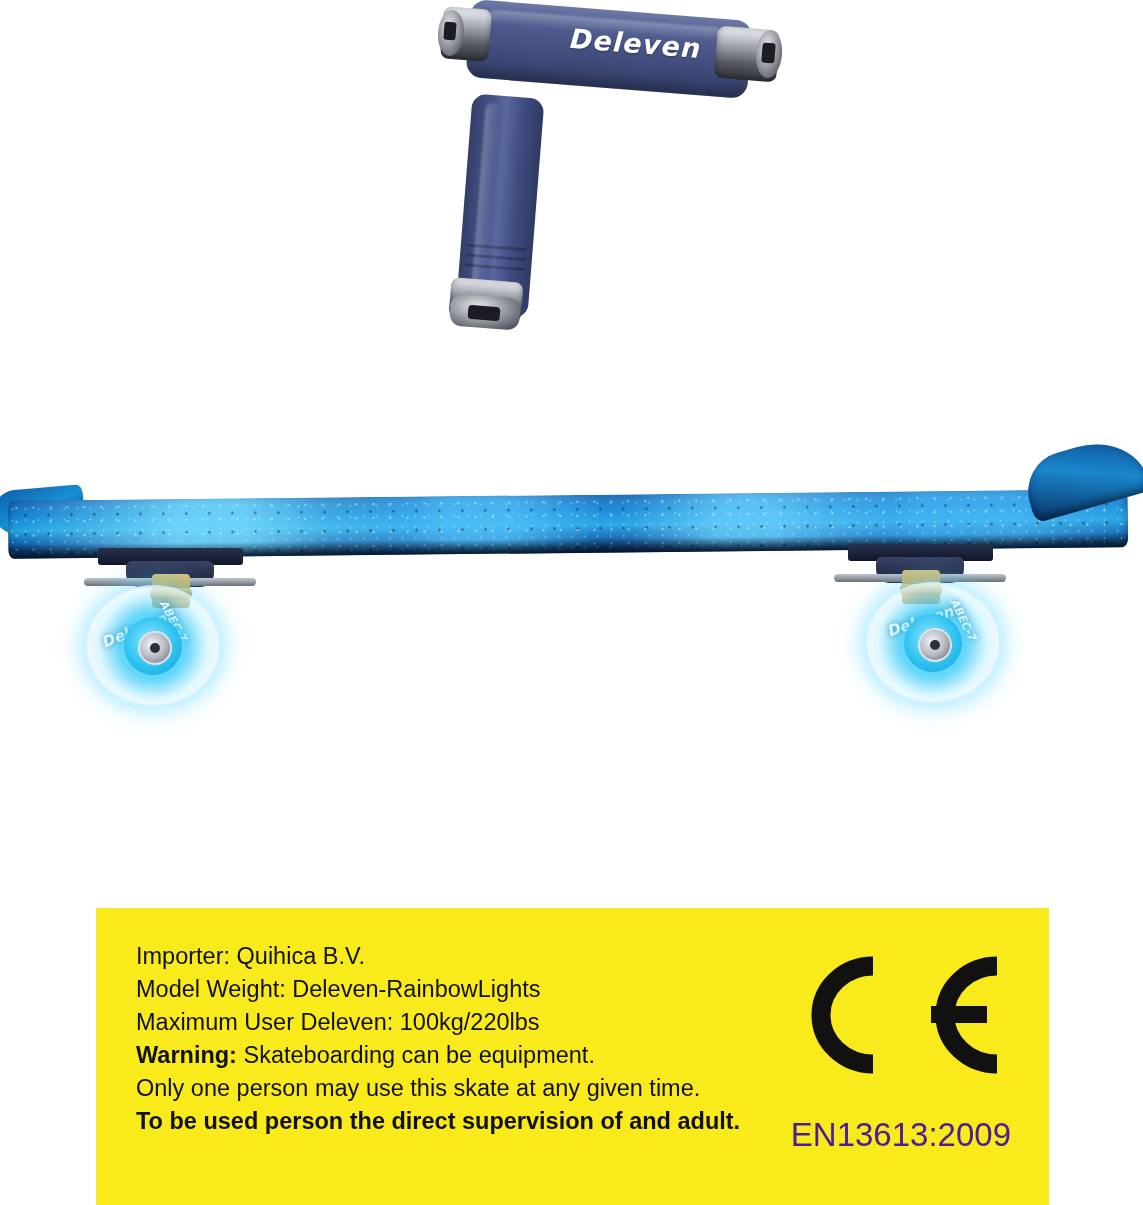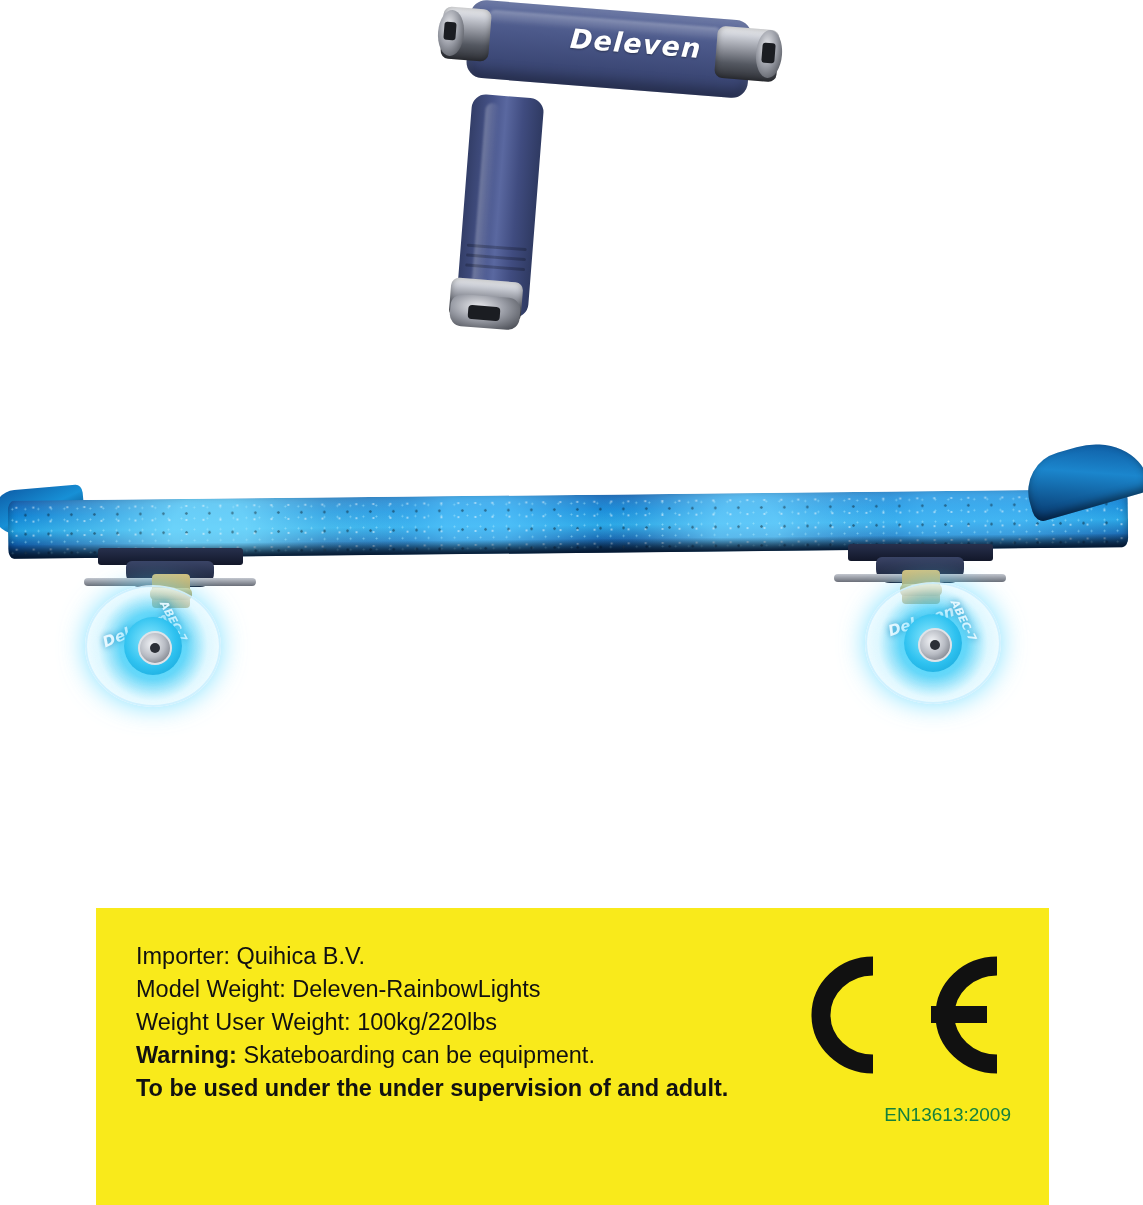--- a/index.html
+++ b/index.html
@@ -282,23 +282,23 @@
   .ce-mark {
     position: absolute;
     right: 38px;
     top: 42px;
     width: 230px;
     height: 130px;
   }
   .ce-standard {
     position: absolute;
     right: 38px;
-    top: 196px;
-    font-size: 19px;
-    color: #15803d;
+    top: 208px;
+    font-size: 33px;
+    color: #4c1d95;
     font-family: "Liberation Sans", sans-serif;
   }
 </style>
 </head>
 <body>
 
 <div id="tool-area">
 
   <div class="tool-bar">
     <div class="tool-bar-highlight"></div>
@@ -375,27 +375,30 @@
 <div id="label-area">
 
   <div class="label-text">
     <div class="label-line">
       <span>Importer: Quihica B.V.</span>
     </div>
     <div class="label-line">
       <span>Model Weight: Deleven-RainbowLights</span>
     </div>
     <div class="label-line">
-      <span>Weight User Weight: 100kg/220lbs</span>
+      <span>Maximum User Deleven: 100kg/220lbs</span>
     </div>
     <div class="label-line">
       <b>Warning:</b><span> Skateboarding can be equipment.</span>
     </div>
     <div class="label-line">
-      <b>To be used under the under supervision of and adult.</b>
+      <span>Only one person may use this skate at any given time.</span>
+    </div>
+    <div class="label-line">
+      <b>To be used person the direct supervision of and adult.</b>
     </div>
   </div>
 
   <div class="ce-mark">
     <svg viewBox="0 0 230 130" width="230" height="130" aria-hidden="true">
       <path d="M96 65 A48 62 0 1 0 96 3 A48 62 0 0 0 96 65 Z" fill="none"></path>
       <path d="M92 16 A52 49 0 1 0 92 114" fill="none" stroke="#111111" stroke-width="19" stroke-linecap="butt"></path>
       <path d="M216 16 A52 49 0 1 0 216 114" fill="none" stroke="#111111" stroke-width="19" stroke-linecap="butt"></path>
       <rect x="150" y="56" width="56" height="17" fill="#111111"></rect>
     </svg>

